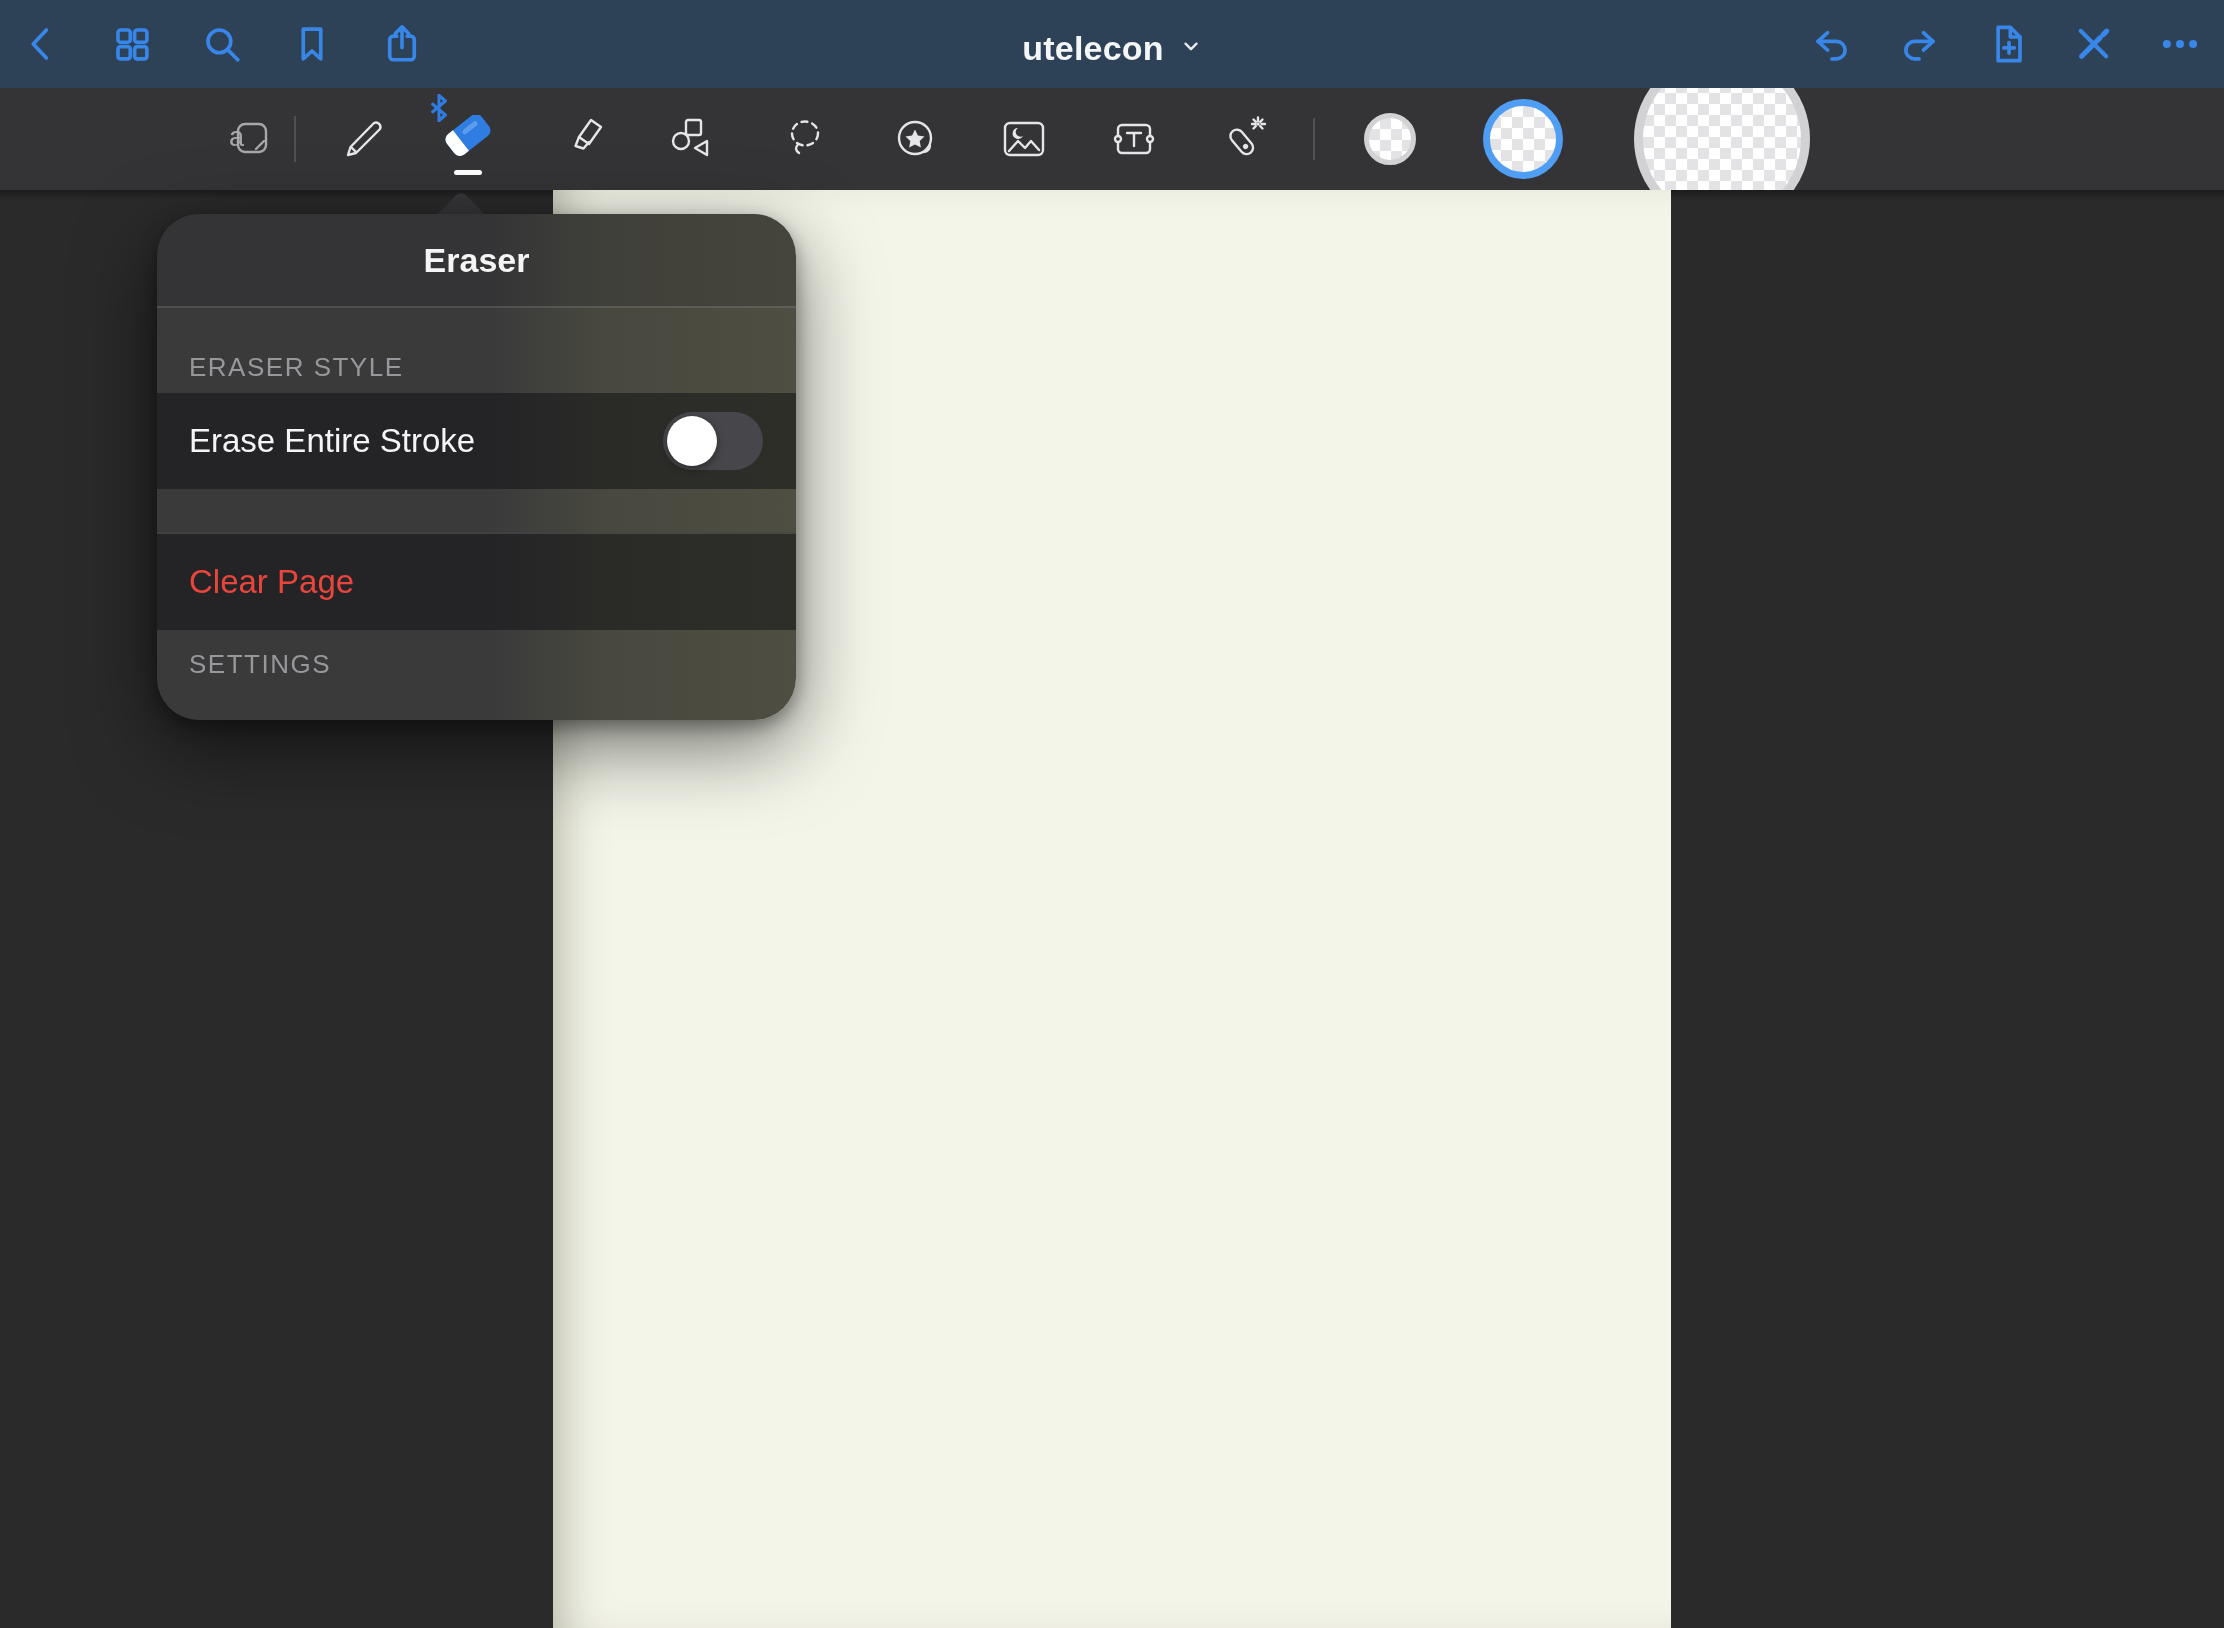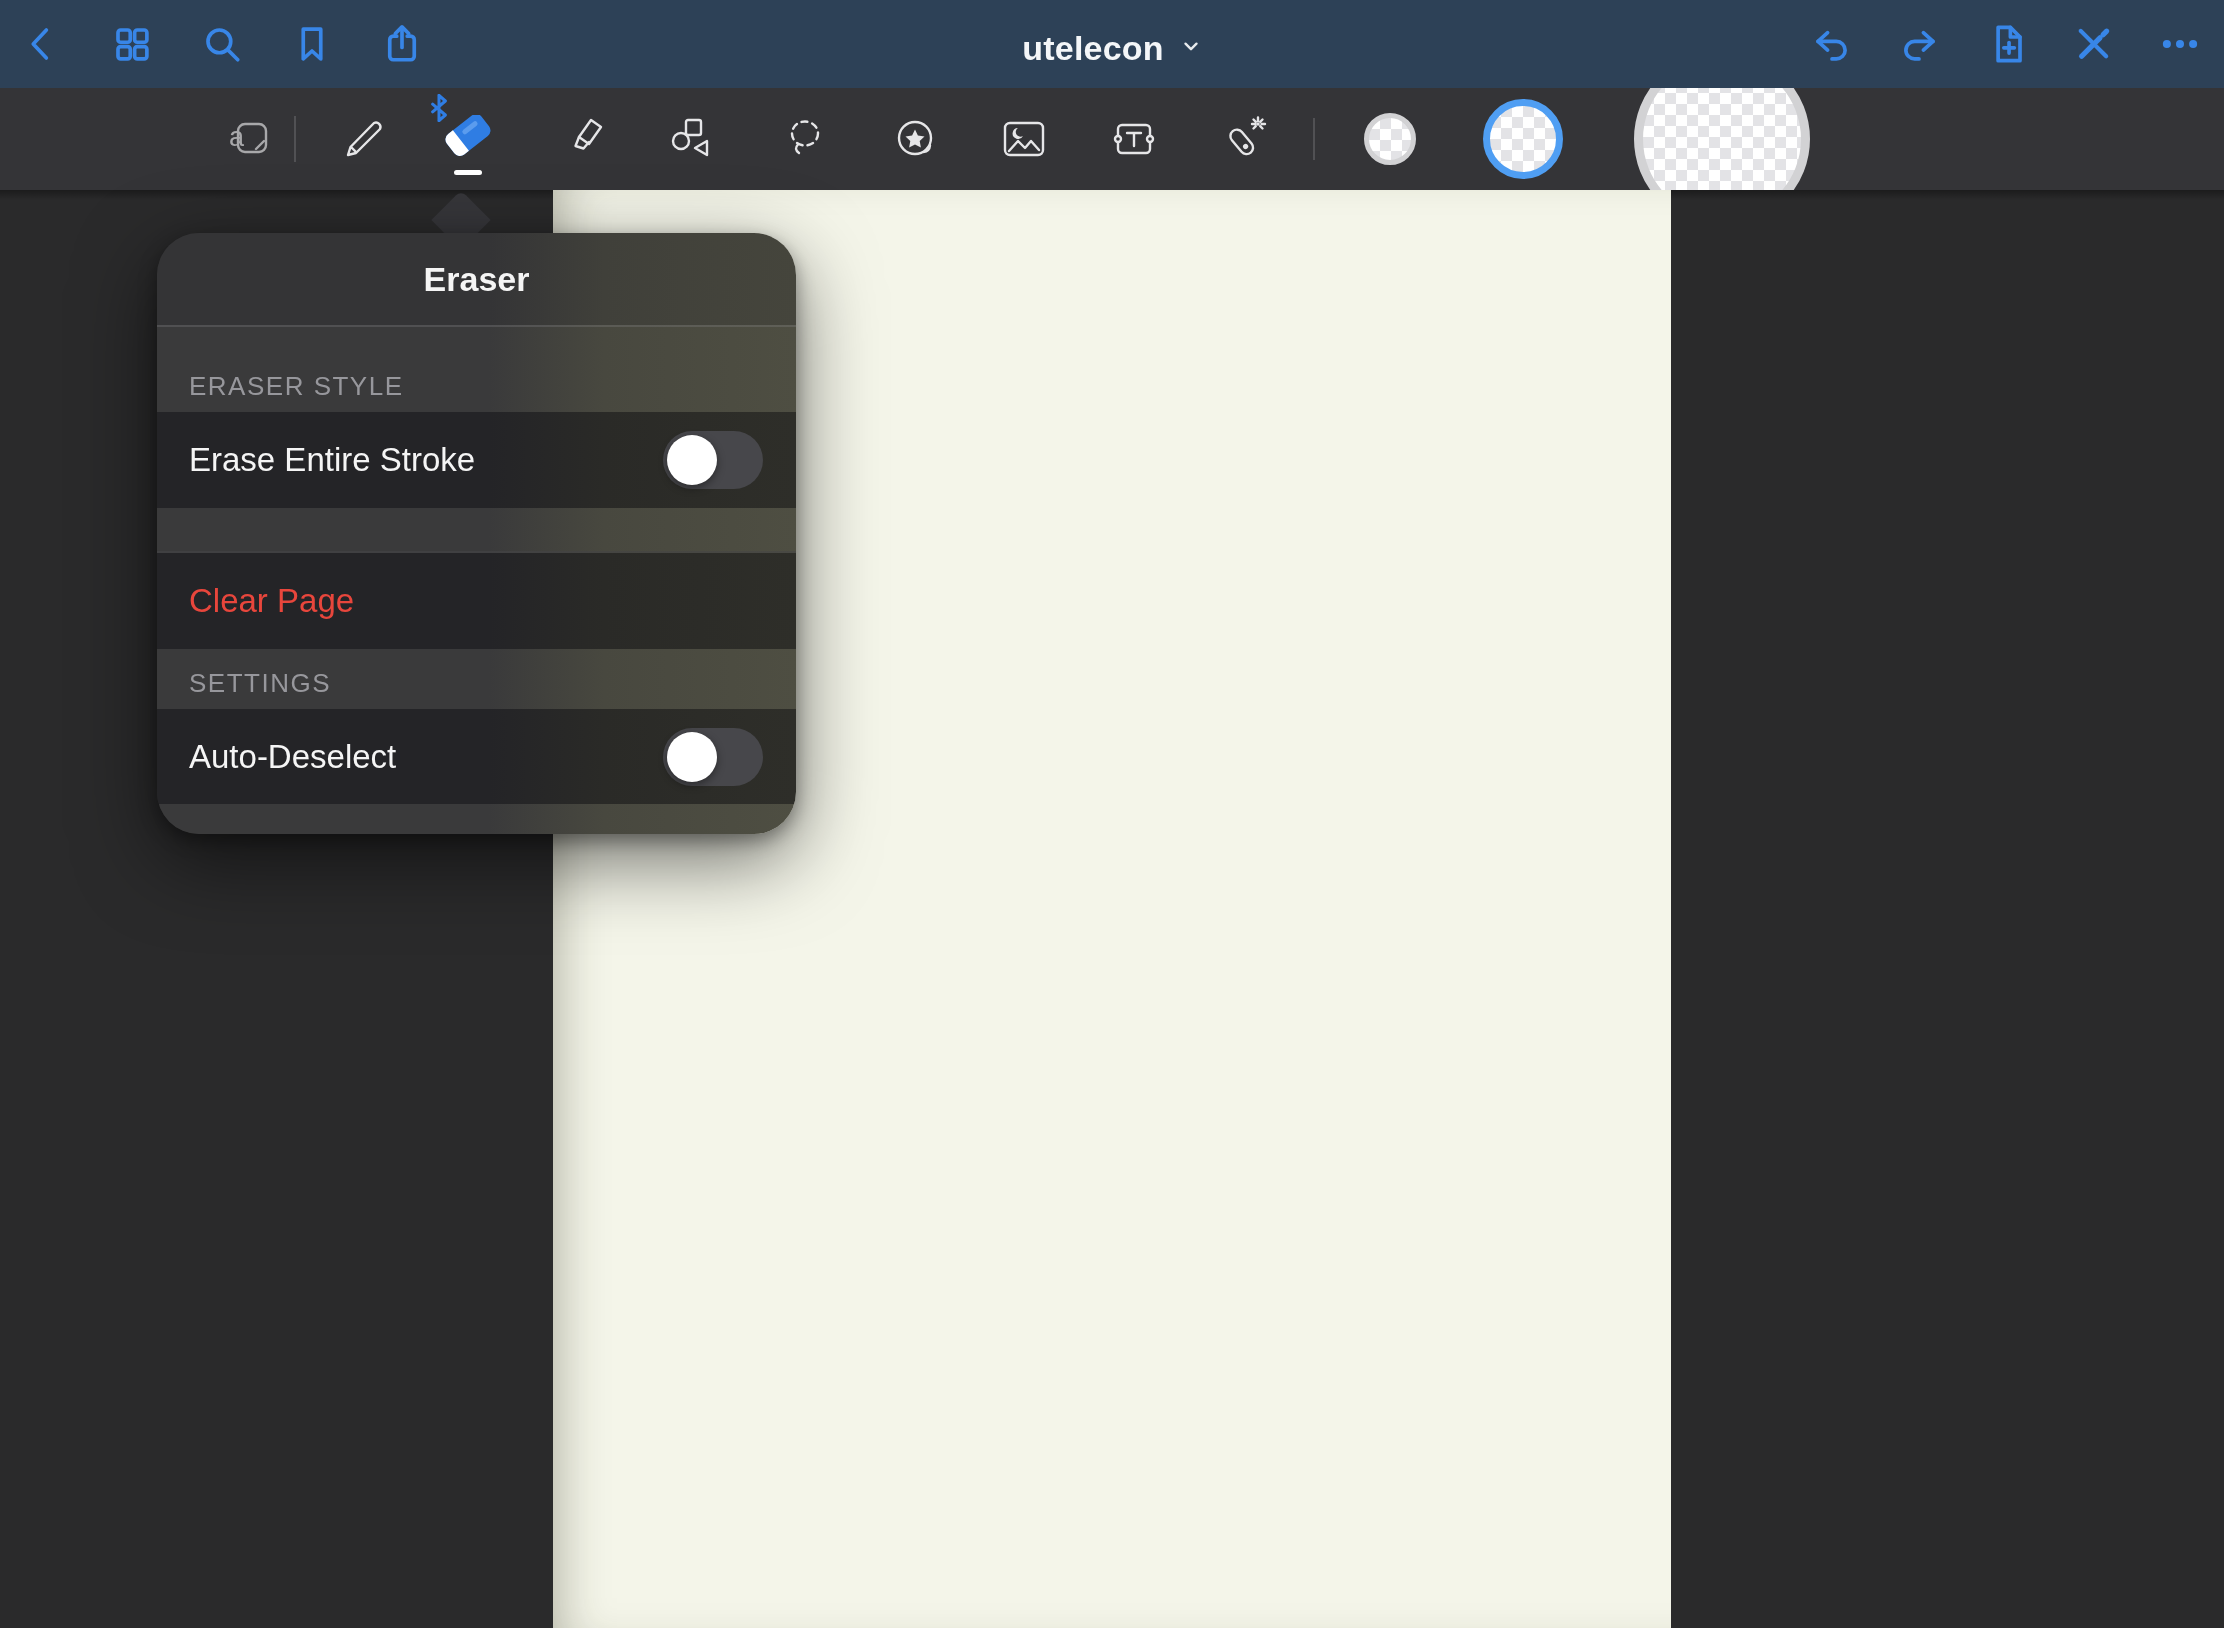--- a/index.html
+++ b/index.html
@@ -56,21 +56,21 @@
   .canvas::before { content:""; position:absolute; left:0; top:0; right:0; height:10px;
                     background:linear-gradient(rgba(0,0,0,.35), transparent); }
   .page { position:absolute; left:553px; top:0; width:1118px; height:1438px; background:#f4f5e9;
           box-shadow: inset 34px 0 50px -30px rgba(40,40,20,.35); }
 
   
   .popup-wrap { position:absolute; left:157px; top:214px; width:639px; }
   .popup-caret { position:absolute; top:-15px; left:283px; width:42px; height:42px;
                  background:#36363a; transform:rotate(45deg); border-radius:7px 0 0 0; }
   .popup { position:relative; width:639px; border-radius:42px; overflow:hidden;
-           box-shadow:0 26px 80px rgba(0,0,0,.55), 0 6px 18px rgba(0,0,0,.35);margin-top:19px; }
+           box-shadow:0 26px 80px rgba(0,0,0,.55), 0 6px 18px rgba(0,0,0,.35); }
   .pp-title { height:94px; display:flex; align-items:center; justify-content:center;
               background:linear-gradient(90deg,#343436 0%,#343436 52%,#40403a 70%,#45453c 100%);
               color:#f5f5f5; font-size:34px; font-weight:700;
               border-bottom:2px solid rgba(255,255,255,.14); }
   .pp-gap  { background:linear-gradient(90deg,#3a3a3b 0%,#3a3a3b 52%,#48483f 70%,#4e4e42 100%); }
   .pp-head { display:flex; align-items:flex-end; padding:0 0 10px 32px;
              background:linear-gradient(90deg,#3a3a3b 0%,#3a3a3b 52%,#48483f 70%,#4e4e42 100%);
              color:#97979c; font-size:26px; letter-spacing:1.5px; }
   .pp-row  { display:flex; align-items:center; justify-content:space-between; padding:0 33px 0 32px;
              background:linear-gradient(90deg,#242427 0%,#242427 52%,#2a2a27 70%,#2e2e29 100%);
@@ -302,25 +302,19 @@
 
       <div class="pp-gap h-gap2"></div>
 
 
       <div class="pp-row h-row3 pp-sep destructive">
         <span class="pp-label">Clear Page</span>
       </div>
 
       <div class="pp-head h-head2">SETTINGS</div>
 
-      <div class="pp-row h-row4">
-        <span class="pp-label">Auto-Deselect</span>
-        <span class="toggle">
-            <span class="knob"></span>
-          </span>
-      </div>
 
 
       <div class="pp-gap h-bottom"></div>
     </div>
   </div>
 
 </div>
 
 </body></html>

